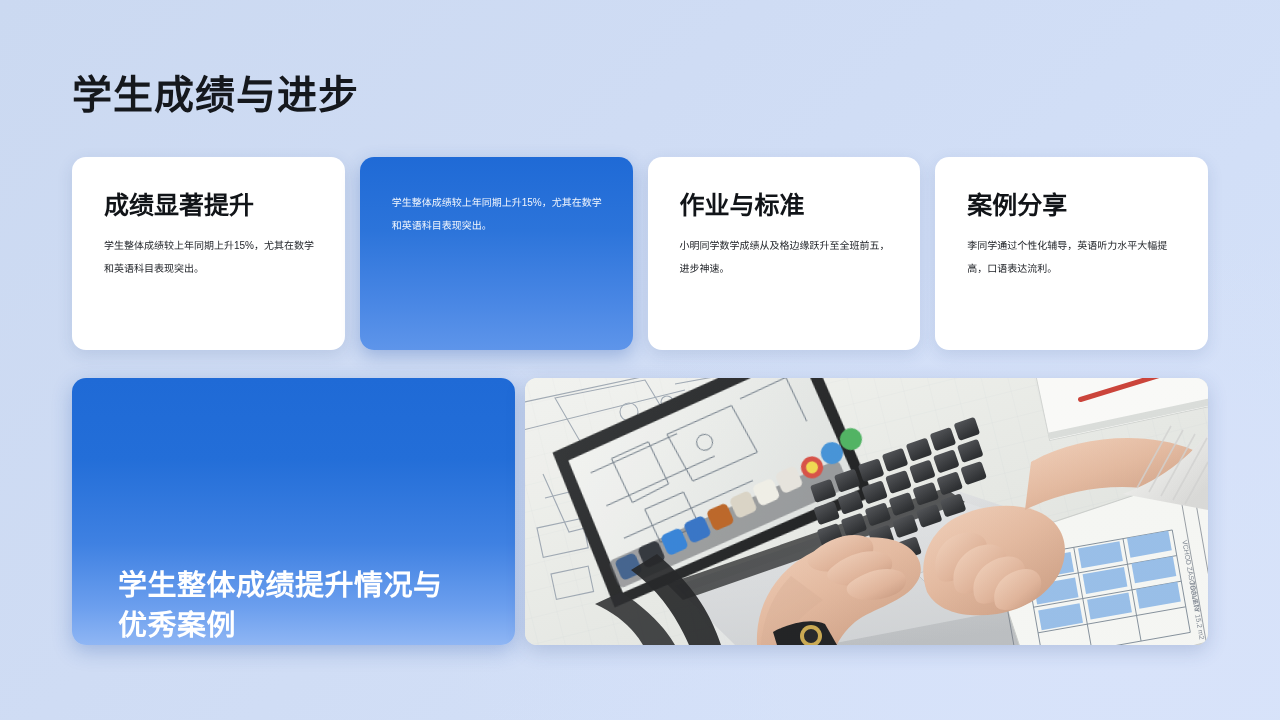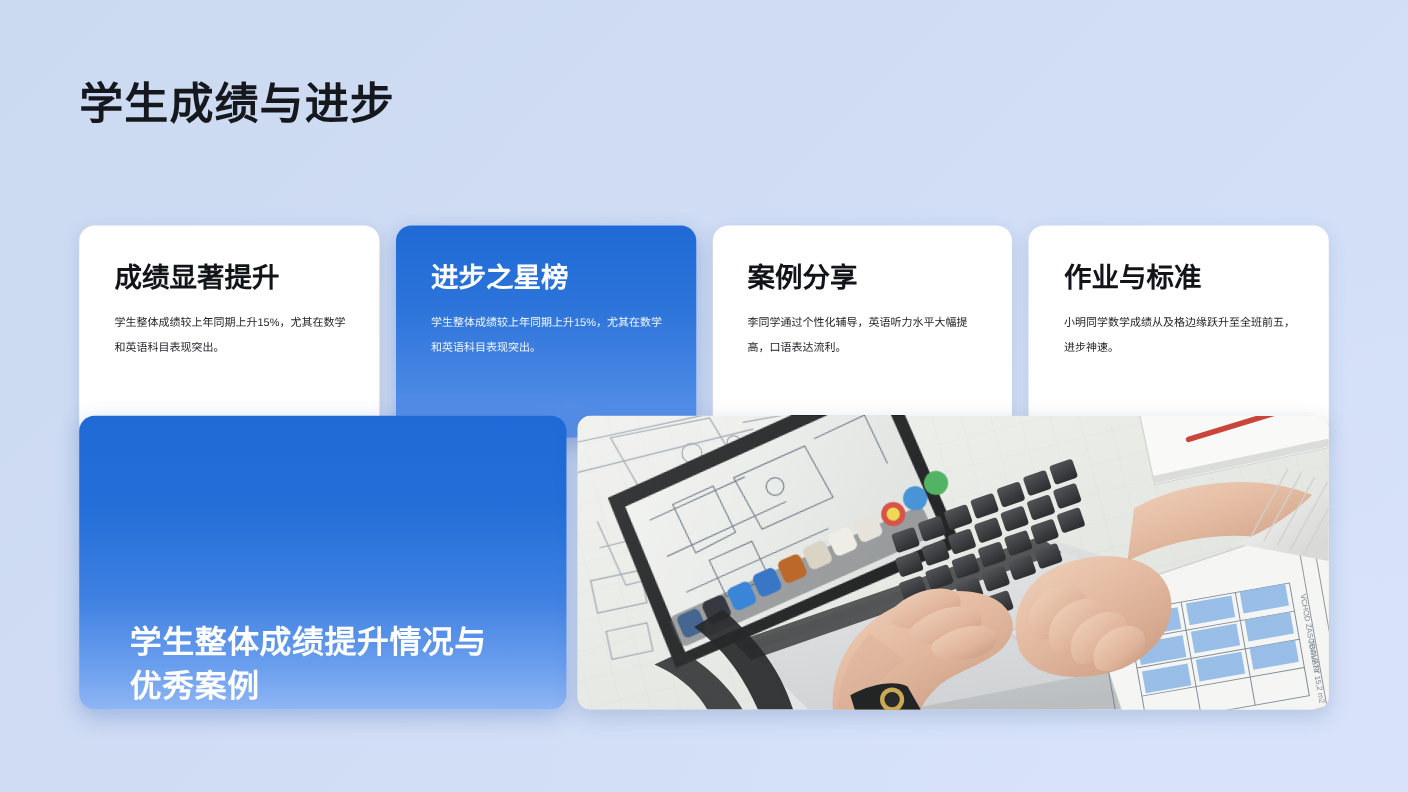--- a/index.html
+++ b/index.html
@@ -41,21 +41,20 @@
 
   
   .card-row {
     position: absolute;
     left: 72px;
     top: 157px;
     width: 1136px;
     height: 193px;
     display: flex;
     gap: 15px;
-    margin-top: 48px;
   }
 
   .card {
     position: relative;
     flex: 1 1 0;
     border-radius: 14px;
     box-sizing: border-box;
     padding: 34px 26px 18px 32px;
     background: #ffffff;
     box-shadow: 0 5px 16px rgba(40, 70, 130, 0.13);
@@ -139,32 +138,31 @@
   <h1 class="page-title">学生成绩与进步</h1>
 
   <div class="card-row">
 
     <div class="card">
       <div class="card-title">成绩显著提升</div>
       <p class="card-body">学生整体成绩较上年同期上升15%，尤其在数学和英语科目表现突出。</p>
     </div>
 
     <div class="card highlight">
-      <div class="card-title">进步之星榜</div>
       <p class="card-body">学生整体成绩较上年同期上升15%，尤其在数学和英语科目表现突出。</p>
+    </div>
+
+    <div class="card">
+      <div class="card-title">作业与标准</div>
+      <p class="card-body">小明同学数学成绩从及格边缘跃升至全班前五，进步神速。</p>
     </div>
 
     <div class="card">
       <div class="card-title">案例分享</div>
       <p class="card-body">李同学通过个性化辅导，英语听力水平大幅提高，口语表达流利。</p>
-    </div>
-
-    <div class="card">
-      <div class="card-title">作业与标准</div>
-      <p class="card-body">小明同学数学成绩从及格边缘跃升至全班前五，进步神速。</p>
     </div>
 
   </div>
 
   <div class="banner">
     <div class="banner-text">学生整体成绩提升情况与优秀案例</div>
   </div>
 
   <div class="photo">
     <svg viewBox="0 0 683 267" preserveAspectRatio="xMidYMid slice" aria-hidden="true">

